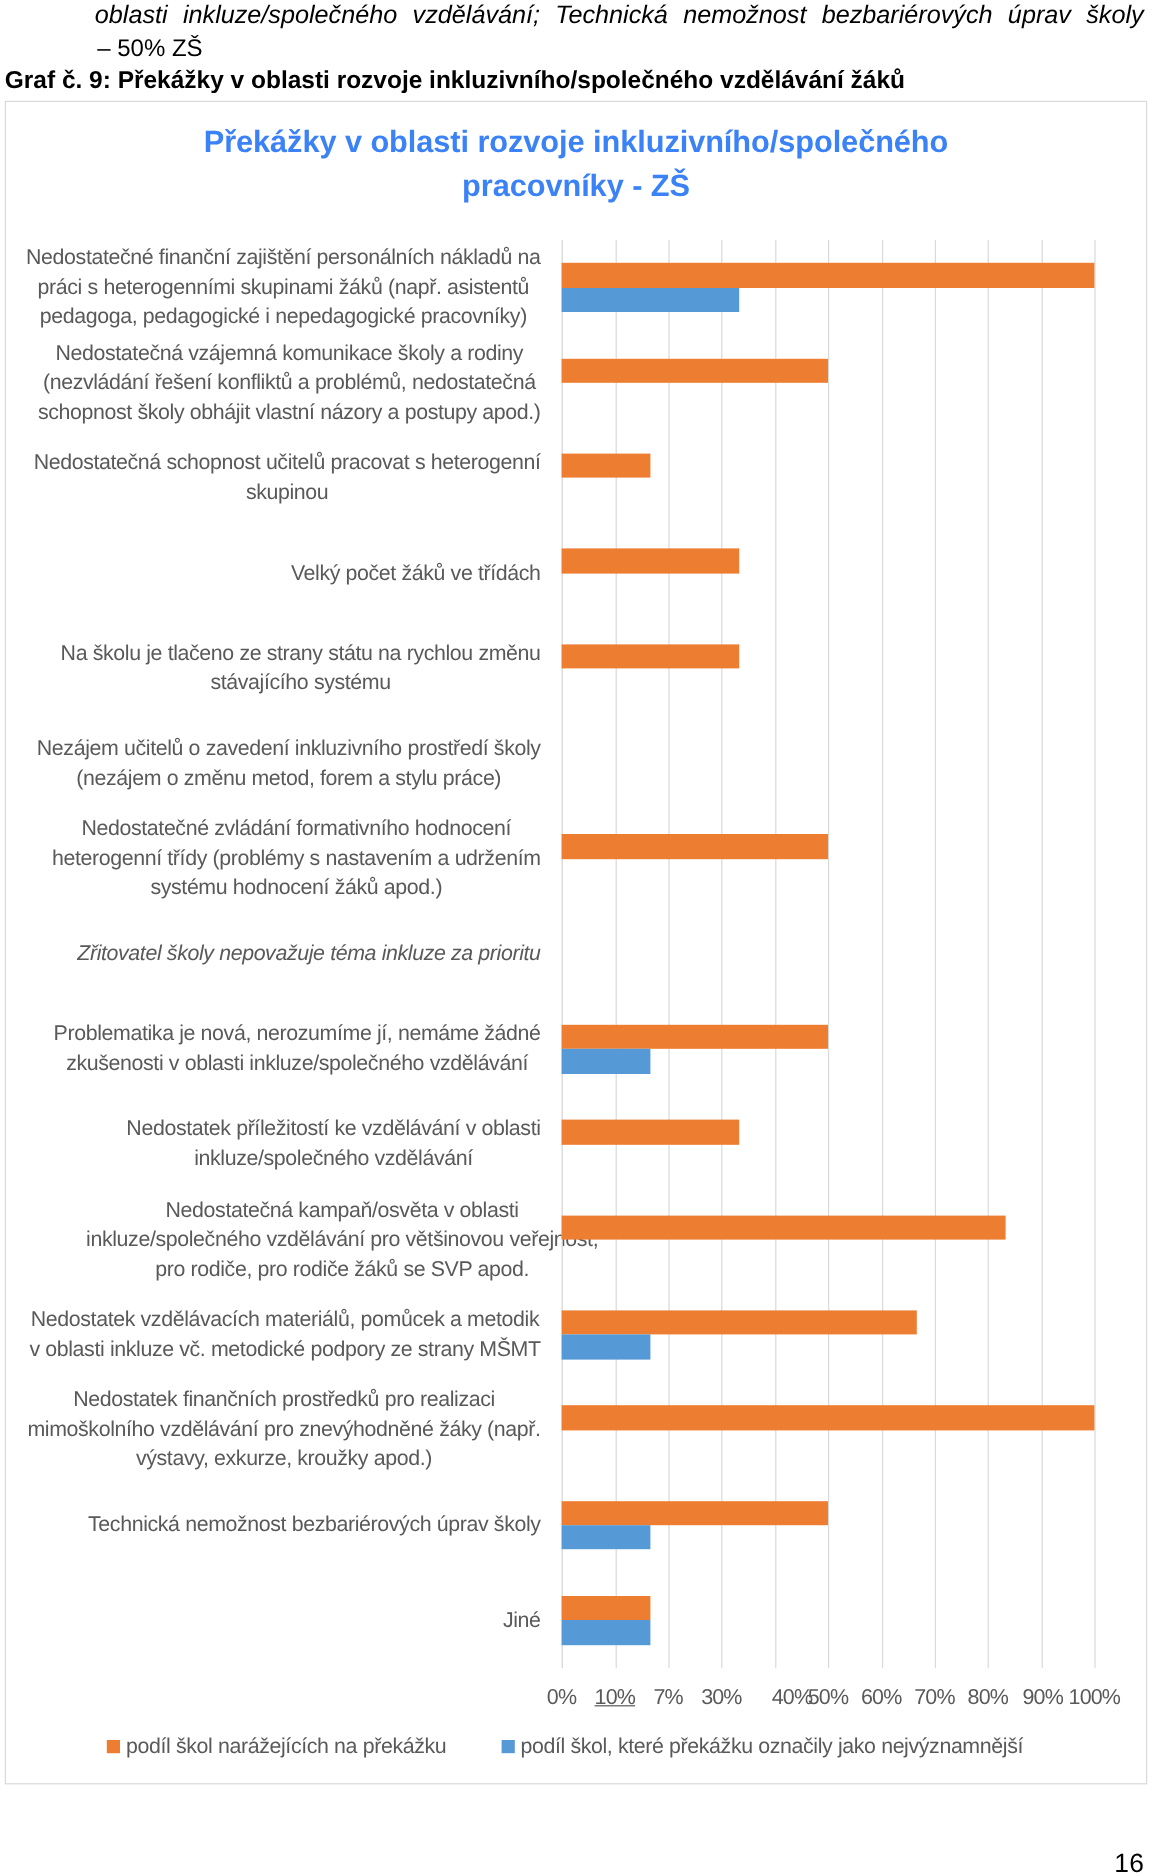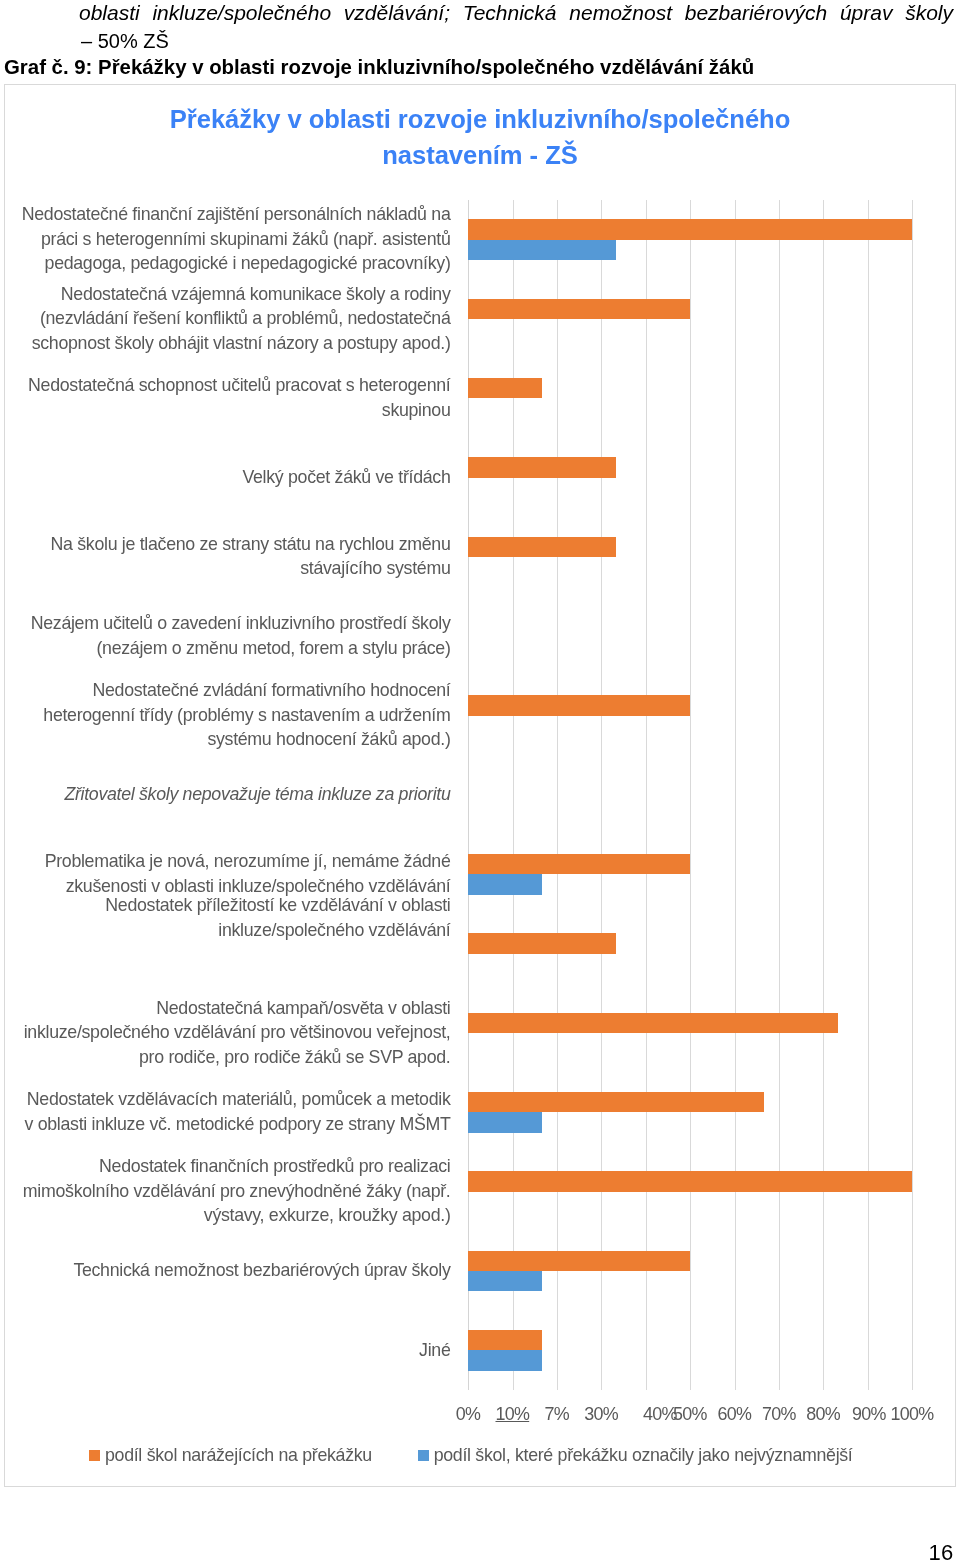--- a/index.html
+++ b/index.html
@@ -64,21 +64,21 @@
   .barrow{position:absolute;left:0;width:100%;}
   .bar{position:absolute;left:0;}
   .bar.s1{background:#ED7D31;}
   .bar.s2{background:#5599D6;}
 
   .catlabels{position:absolute;left:1px;top:116px;width:444.5px;height:1190px;}
   .catlabel{
     position:absolute;left:0;width:444.5px;text-align:right;
     color:#595959;font-size:17.8px;line-height:24.6px;letter-spacing:-0.31px;
   }
-  .catlabel > span{display:inline-block;margin-left:12px;}
+  .catlabel > span{display:inline-block;text-align:center;margin-left:12px;}
   .catlabel > span > div{white-space:nowrap;}
 
   .xticks{position:absolute;left:463.3px;top:1318px;width:444px;height:26px;}
   .xtick{position:absolute;top:0;color:#595959;font-size:17.9px;line-height:22px;
          text-align:center;transform:translateX(-50%);white-space:nowrap;letter-spacing:-0.7px;text-indent:-0.7px;}
 
   .legend{position:absolute;left:79px;top:1358px;width:790px;height:24px;}
   .legend-item{position:absolute;top:0;display:flex;align-items:center;height:24px;}
   .legend-swatch{width:11px;height:11px;margin-right:5px;display:inline-block;flex:none;}
   .legend-text{color:#595959;font-size:17.8px;line-height:22px;white-space:nowrap;letter-spacing:-0.31px;}
@@ -91,35 +91,35 @@
     <span class="hl1 hdr-line1">oblasti inkluze/společného vzdělávání; Technická nemožnost bezbariérových úprav školy</span>
     <span class="hl2 hdr-line2">– 50% ZŠ</span>
   </div>
 
   <div class="caption">Graf č. 9: Překážky v oblasti rozvoje inkluzivního/společného vzdělávání žáků</div>
 
   <div class="chart-box">
 
     <div class="chart-title">
       <div>Překážky v oblasti rozvoje inkluzivního/společného</div>
-      <div>nastavením - ZŠ</div>
+      <div>pracovníky - ZŠ</div>
     </div>
 
     <div class="catlabels" id="catlabels">
         <div class="catlabel" style="top: 1.26667px;"><span><div>Nedostatečné finanční zajištění personálních nákladů na</div><div>práci s heterogenními skupinami žáků (např. asistentů</div><div>pedagoga, pedagogické i nepedagogické pracovníky)</div></span></div>
         <div class="catlabel" style="top: 80.6px;"><span><div>Nedostatečná vzájemná komunikace školy a rodiny</div><div>(nezvládání řešení konfliktů a problémů, nedostatečná</div><div>schopnost školy obhájit vlastní názory a postupy apod.)</div></span></div>
         <div class="catlabel" style="top: 172.233px;"><span><div>Nedostatečná schopnost učitelů pracovat s heterogenní</div><div>skupinou</div></span></div>
         <div class="catlabel" style="top: 263.867px;"><span><div>Velký počet žáků ve třídách</div></span></div>
         <div class="catlabel" style="top: 330.9px;"><span><div>Na školu je tlačeno ze strany státu na rychlou změnu</div><div>stávajícího systému</div></span></div>
         <div class="catlabel" style="top: 410.233px;"><span><div>Nezájem učitelů o zavedení inkluzivního prostředí školy</div><div>(nezájem o změnu metod, forem a stylu práce)</div></span></div>
         <div class="catlabel" style="top: 477.267px;"><span><div>Nedostatečné zvládání formativního hodnocení</div><div>heterogenní třídy (problémy s nastavením a udržením</div><div>systému hodnocení žáků apod.)</div></span></div>
         <div class="catlabel" style="top: 581.2px; font-style: italic;"><span><div>Zřitovatel školy nepovažuje téma inkluze za prioritu</div></span></div>
         <div class="catlabel" style="top: 648.233px;"><span><div>Problematika je nová, nerozumíme jí, nemáme žádné</div><div>zkušenosti v oblasti inkluze/společného vzdělávání</div></span></div>
-        <div class="catlabel" style="top: 692px;"><span><div>Nedostatek příležitostí ke vzdělávání v oblasti</div><div>inkluze/společného vzdělávání</div></span></div>
-        <div class="catlabel" style="top: 794.6px;"><span><div>Nedostatečná kampaň/osvěta v oblasti</div><div>inkluze/společného vzdělávání pro většinovou veřejnost,</div><div>pro rodiče, pro rodiče žáků se SVP apod.</div></span></div>
+        <div class="catlabel" style="top: 727px;"><span><div>Nedostatek příležitostí ke vzdělávání v oblasti</div><div>inkluze/společného vzdělávání</div></span></div>
+        <div class="catlabel" style="top: 794.6px; padding-left: 48px;"><span><div>Nedostatečná kampaň/osvěta v oblasti</div><div>inkluze/společného vzdělávání pro většinovou veřejnost,</div><div>pro rodiče, pro rodiče žáků se SVP apod.</div></span></div>
         <div class="catlabel" style="top: 886.233px;"><span><div>Nedostatek vzdělávacích materiálů, pomůcek a metodik</div><div>v oblasti inkluze vč. metodické podpory ze strany MŠMT</div></span></div>
         <div class="catlabel" style="top: 953.267px;"><span><div>Nedostatek finančních prostředků pro realizaci</div><div>mimoškolního vzdělávání pro znevýhodněné žáky (např.</div><div>výstavy, exkurze, kroužky apod.)</div></span></div>
         <div class="catlabel" style="top: 1057.2px;"><span><div>Technická nemožnost bezbariérových úprav školy</div></span></div>
         <div class="catlabel" style="top: 1136.53px;"><span><div>Jiné</div></span></div>
       </div>
 
     <div class="plot" id="plot">
         <div class="axisline" style="left: 0px;"></div>
         <div class="gridline" style="left: 44.4px;"></div>
         <div class="gridline" style="left: 88.8px;"></div>

